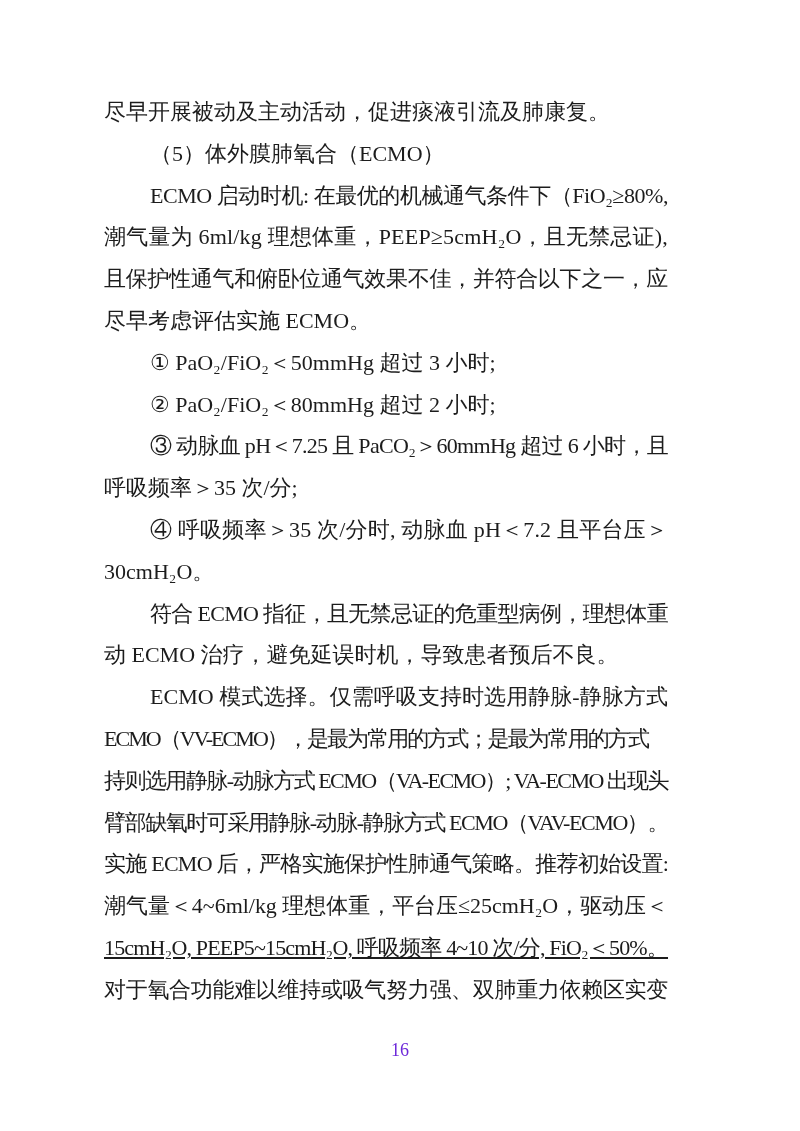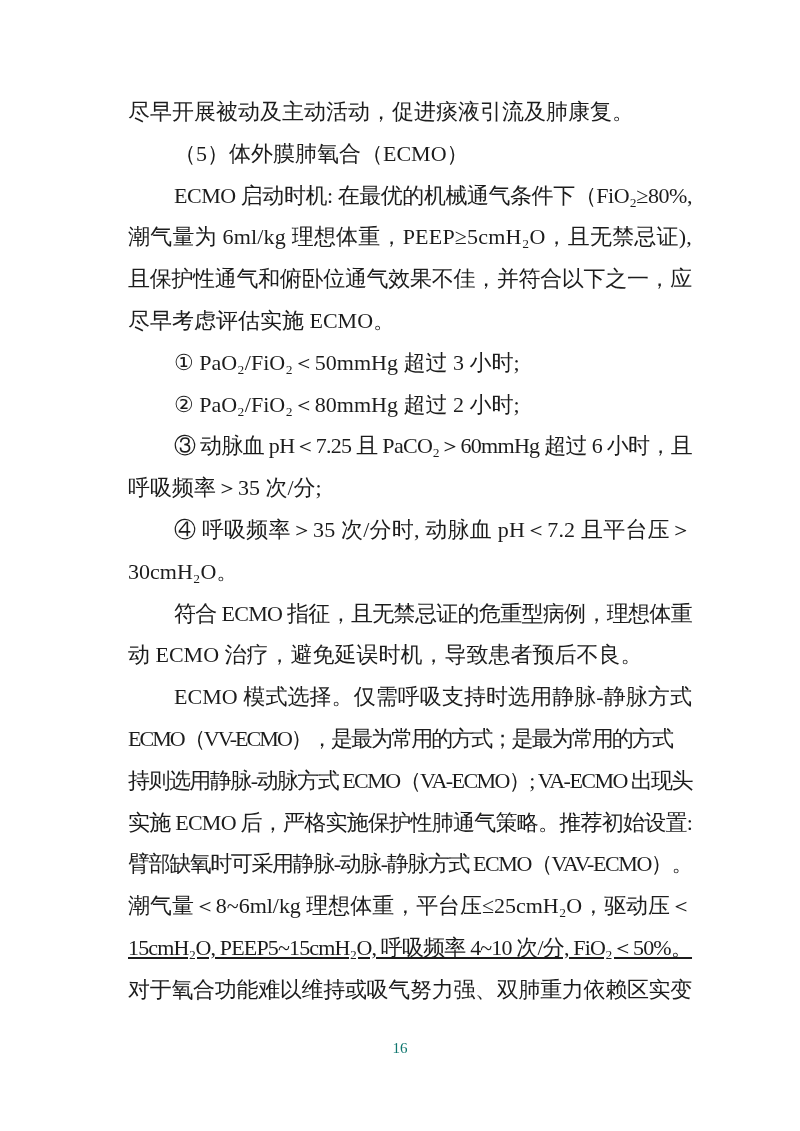--- a/index.html
+++ b/index.html
@@ -11,21 +11,21 @@
     position: relative;
     width: 800px;
     height: 1131px;
     background: #ffffff;
     overflow: hidden;
     font-family: "Liberation Serif", "DejaVu Serif", serif;
     color: #1c1c1c;
   }
   .content {
     position: absolute;
-    left: 128px;
+    left: 104px;
     top: 91px;
     width: 564px;
   }
   .line {
     font-size: 22px;
     line-height: 41.8px;
     height: 41.8px;
     white-space: nowrap;
   }
   .line.ind {
@@ -33,22 +33,22 @@
   }
   .line span {
     white-space: nowrap;
   }
   .footer {
     position: absolute;
     top: 1040px;
     left: 0;
     width: 100%;
     text-align: center;
-    font-size: 15px;
-    color: #0f766e;
+    font-size: 18px;
+    color: #6d28d9;
   }
 </style>
 </head>
 <body>
 
 <div class="page">
   <div class="content">
       <div class="line"><span>尽早开展被动及主动活动，促进痰液引流及肺康复。</span></div>
       <div class="line ind"><span>（5）体外膜肺氧合（ECMO）</span></div>
       <div class="line ind"><span style="letter-spacing: -0.452637px;">ECMO 启动时机: 在最优的机械通气条件下（FiO₂≥80%,</span></div>
@@ -59,20 +59,20 @@
       <div class="line ind"><span>② PaO₂/FiO₂＜80mmHg 超过 2 小时;</span></div>
       <div class="line ind"><span style="letter-spacing: -0.690378px;">③ 动脉血 pH＜7.25 且 PaCO₂＞60mmHg 超过 6 小时，且</span></div>
       <div class="line"><span>呼吸频率＞35 次/分;</span></div>
       <div class="line ind"><span style="letter-spacing: 0.203125px;">④ 呼吸频率＞35 次/分时, 动脉血 pH＜7.2 且平台压＞</span></div>
       <div class="line"><span>30cmH₂O。</span></div>
       <div class="line ind"><span style="letter-spacing: -0.6875px;">符合 ECMO 指征，且无禁忌证的危重型病例，理想体重</span></div>
       <div class="line"><span>动 ECMO 治疗，避免延误时机，导致患者预后不良。</span></div>
       <div class="line ind"><span style="letter-spacing: 0.061899px;">ECMO 模式选择。仅需呼吸支持时选用静脉-静脉方式</span></div>
       <div class="line"><span style="letter-spacing: -1.94434px;">ECMO（VV-ECMO），是最为常用的方式；是最为常用的方式</span></div>
       <div class="line"><span style="letter-spacing: -1.55674px; margin-top: 24px;">持则选用静脉-动脉方式 ECMO（VA-ECMO）; VA-ECMO 出现头</span></div>
+      <div class="line"><span style="letter-spacing: -1.42877px;">臂部缺氧时可采用静脉-动脉-静脉方式 ECMO（VAV-ECMO）。</span></div>
       <div class="line"><span style="letter-spacing: -0.75625px;">实施 ECMO 后，严格实施保护性肺通气策略。推荐初始设置:</span></div>
-      <div class="line"><span style="letter-spacing: -1.42877px;">臂部缺氧时可采用静脉-动脉-静脉方式 ECMO（VAV-ECMO）。</span></div>
-      <div class="line"><span style="letter-spacing: -0.0335478px;">潮气量＜8~6ml/kg 理想体重，平台压≤25cmH₂O，驱动压＜</span></div>
+      <div class="line"><span style="letter-spacing: -0.0335478px;">潮气量＜4~6ml/kg 理想体重，平台压≤25cmH₂O，驱动压＜</span></div>
       <div class="line"><span style="letter-spacing: -0.836263px; text-decoration: underline;">15cmH₂O, PEEP5~15cmH₂O, 呼吸频率 4~10 次/分, FiO₂＜50%。</span></div>
       <div class="line"><span style="letter-spacing: -0.307692px;">对于氧合功能难以维持或吸气努力强、双肺重力依赖区实变</span></div>
     </div>
   <div class="footer">16</div>
 </div>
 
 </body></html>

